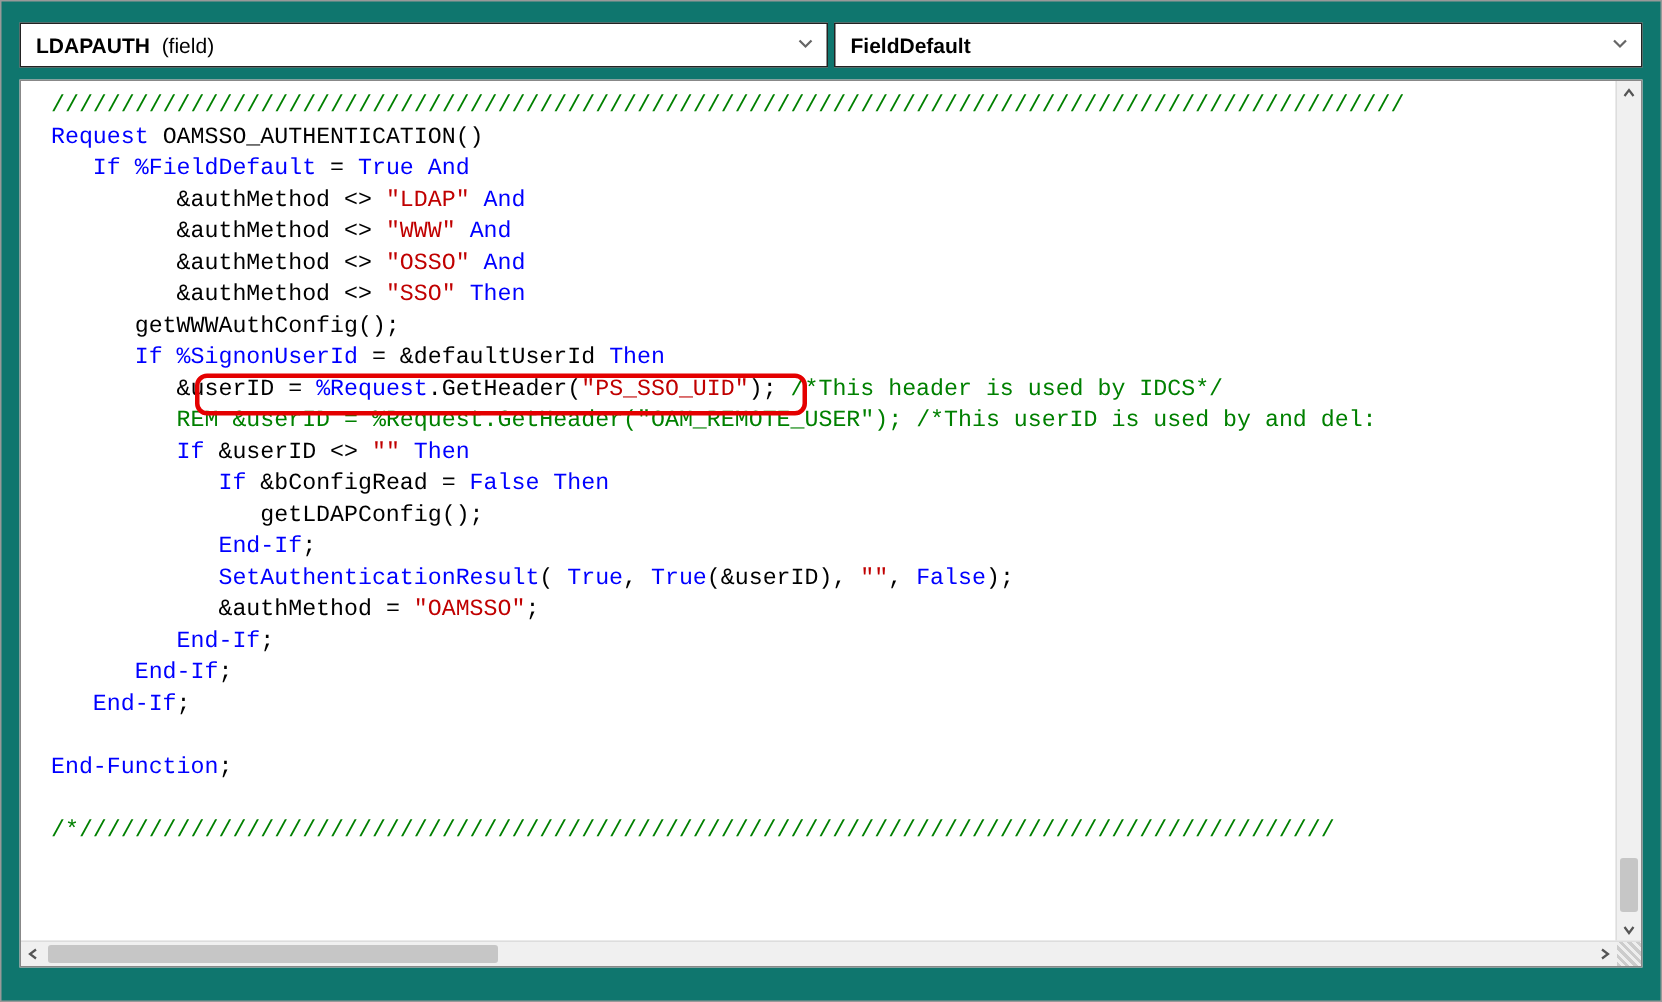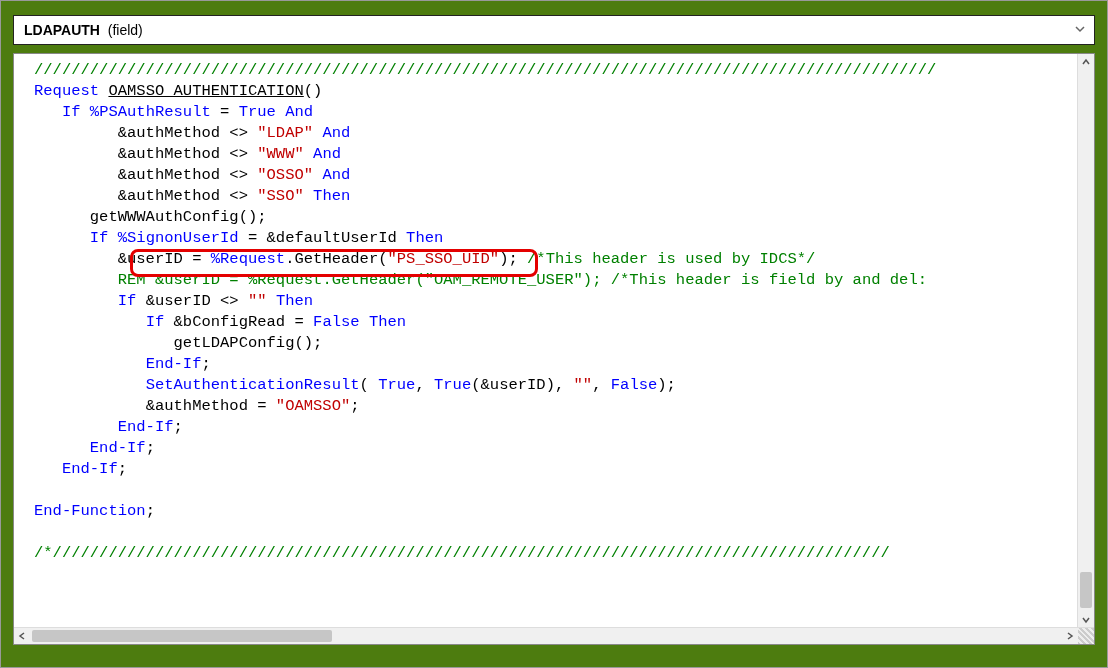--- a/index.html
+++ b/index.html
@@ -11,21 +11,21 @@
     width: 1108px;
     height: 668px;
     overflow: hidden;
   }
   .outer {
     box-sizing: border-box;
     width: 1108px;
     height: 668px;
     border: 1px solid #999;
     position: relative;
-    background: #4d7c0f;
+    background: #0f766e;
   }
   .dropdown-bar {
     display: flex;
     padding: 14px 12px 8px 12px;
     gap: 4px;
     box-sizing: border-box;
   }
   .dropdown {
     flex: 1;
     border: 1px solid #222;
@@ -67,21 +67,21 @@
     font-family: "Consolas", "Courier New", monospace;
     font-size: 15.5px;
     line-height: 21px;
     white-space: pre;
     color: #000;
   }
   .kw   { color: #0000ff; }
   .sys  { color: #0000ff; }
   .str  { color: #c00000; }
   .cmt  { color: #008000; }
-  .func { color: #000; text-decoration: underline; }
+  .func { color: #000; }
   .pseudo-scroll-v {
     position: absolute;
     top: 0; right: 0; bottom: 16px;
     width: 16px;
     background: #f0f0f0;
     border-left: 1px solid #ddd;
   }
   .pseudo-scroll-v .arrow-up,
   .pseudo-scroll-v .arrow-down {
     height: 16px;
@@ -145,35 +145,43 @@
     <div class="dropdown">
       <span class="dd-label">
         <span>LDAPAUTH</span>&nbsp;&nbsp;<span class="thin">(field)</span>
       </span>
       <span class="chev">
         <svg width="12" height="12" viewBox="0 0 12 12">
             <path d="M2 4 L6 8 L10 4" fill="none" stroke="#666" stroke-width="1.5"></path>
           </svg>
       </span>
     </div>
+    <div class="dropdown">
+      <span class="dd-label">FieldDefault</span>
+      <span class="chev">
+        <svg width="12" height="12" viewBox="0 0 12 12">
+            <path d="M2 4 L6 8 L10 4" fill="none" stroke="#666" stroke-width="1.5"></path>
+          </svg>
+      </span>
+    </div>
   </div>
 
   <div class="code-outer">
     <div class="code-scroll">
 <pre class="code"><span class="cmt">/////////////////////////////////////////////////////////////////////////////////////////////////</span>
 <span class="kw">Request</span> <span class="func">OAMSSO_AUTHENTICATION</span>()
-   <span class="kw">If</span> <span class="sys">%PSAuthResult</span> = <span class="kw">True</span> <span class="kw">And</span>
+   <span class="kw">If</span> <span class="sys">%FieldDefault</span> = <span class="kw">True</span> <span class="kw">And</span>
          <span>&amp;authMethod</span> &lt;&gt; <span class="str">"LDAP"</span> <span class="kw">And</span>
          <span>&amp;authMethod</span> &lt;&gt; <span class="str">"WWW"</span> <span class="kw">And</span>
          <span>&amp;authMethod</span> &lt;&gt; <span class="str">"OSSO"</span> <span class="kw">And</span>
          <span>&amp;authMethod</span> &lt;&gt; <span class="str">"SSO"</span> <span class="kw">Then</span>
       <span>getWWWAuthConfig();</span>
       <span class="kw">If</span> <span class="sys">%SignonUserId</span> = <span>&amp;defaultUserId</span> <span class="kw">Then</span>
          <span>&amp;userID</span> = <span class="sys">%Request</span><span>.GetHeader(</span><span class="str">"PS_SSO_UID"</span>); <span class="cmt">/*This header is used by IDCS*/</span>
-         <span class="cmt"><span>REM </span><span>&amp;userID = </span><span>%Request</span><span>.GetHeader(</span><span>"OAM_REMOTE_USER"</span><span>); </span><span>/*This header is field by and del:</span></span>
+         <span class="cmt"><span>REM </span><span>&amp;userID = </span><span>%Request</span><span>.GetHeader(</span><span>"OAM_REMOTE_USER"</span><span>); </span><span>/*This userID is used by and del:</span></span>
          <span class="kw">If</span> <span>&amp;userID</span> &lt;&gt; <span class="str">""</span> <span class="kw">Then</span>
             <span class="kw">If</span> <span>&amp;bConfigRead</span> = <span class="kw">False</span> <span class="kw">Then</span>
                <span>getLDAPConfig();</span>
             <span class="kw">End-If</span>;
             <span class="sys">SetAuthenticationResult</span>( <span class="kw">True</span>, <span class="sys">True</span>(<span>&amp;userID</span>), <span class="str">""</span>, <span class="kw">False</span>);
             <span>&amp;authMethod</span> = <span class="str">"OAMSSO"</span>;
          <span class="kw">End-If</span>;
       <span class="kw">End-If</span>;
    <span class="kw">End-If</span>;
 

